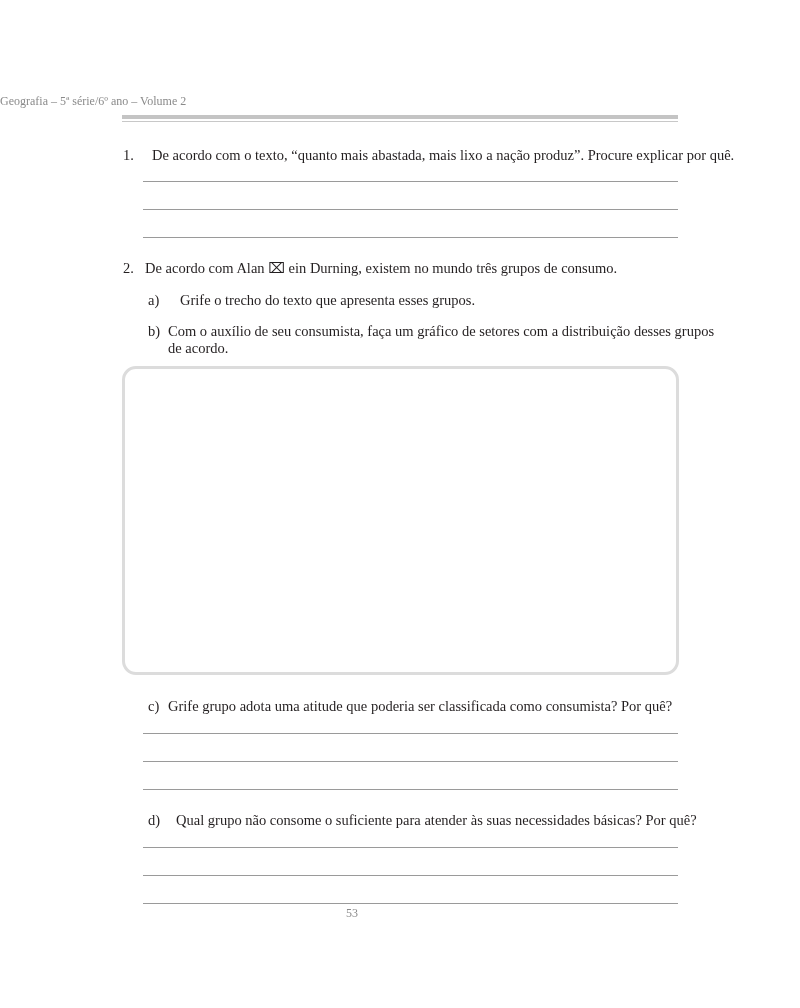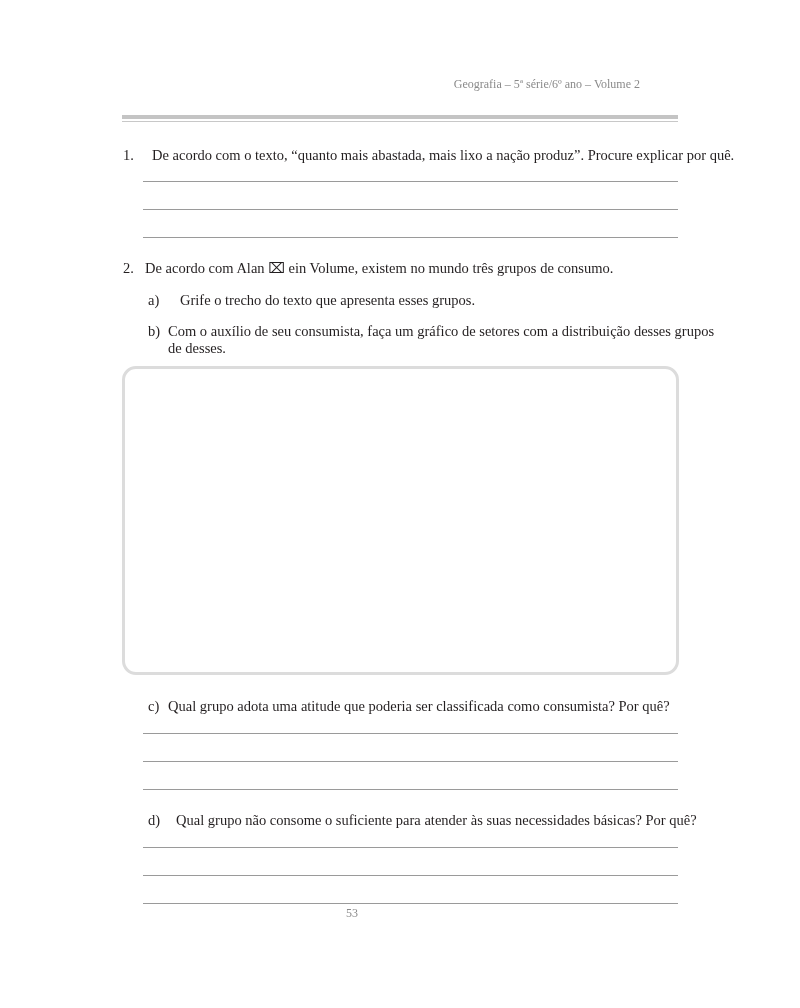--- a/index.html
+++ b/index.html
@@ -1,18 +1,18 @@
 <!DOCTYPE html>
 <html><head>
   <meta charset="utf-8">
   <style>
     html, body { margin: 0; padding: 0; background: #ffffff; }
     body { width: 800px; height: 1008px; position: relative; overflow: hidden;
            font-family: "Liberation Serif", "DejaVu Serif", serif; color: #231f20; }
-    .header { position: absolute; top: 77px; left: 0; width: 640px; text-align: right;
+    .header { position: absolute; top: 94px; left: 0; width: 640px; text-align: left;
               font-size: 12px; color: #8a8a8a; }
     .rule-thick { position: absolute; top: 115px; left: 122px; width: 556px; height: 4px; background: #c4c4c4; }
     .rule-thin { position: absolute; top: 121px; left: 122px; width: 556px; height: 1px; background: #c8c8c8; }
     .q { position: absolute; font-size: 14.5px; line-height: 19px; }
     .num { position: absolute; left: 123px; }
     .sub { position: absolute; left: 148px; }
     .txt { position: absolute; }
     .line { position: absolute; left: 143px; width: 535px; height: 1px; background: #9a9a9a; }
     .box { position: absolute; left: 122px; top: 366px; width: 551px; height: 303px;
            border: 3px solid #dcdcdc; border-radius: 14px; background: #fff; }
@@ -29,33 +29,33 @@
 <div>
   <span class="q num" style="top:146px">1.</span>
   <span class="q txt" style="top:146px; left:152px">De acordo com o texto, “quanto mais abastada, mais lixo a nação produz”. Procure explicar por quê.</span>
   <div class="line" style="top:181px"></div>
   <div class="line" style="top:209px"></div>
   <div class="line" style="top:237px"></div>
 </div>
 
 <div>
   <span class="q num" style="top:259px">2.</span>
-  <span class="q txt" style="top:259px; left:145px">De acordo com Alan ⌧  ein Volume, existem no mundo três grupos de consumo.</span>
+  <span class="q txt" style="top:259px; left:145px">De acordo com Alan ⌧  ein Durning, existem no mundo três grupos de consumo.</span>
 
   <span class="q sub" style="top:291px">a)</span>
   <span class="q txt" style="top:291px; left:180px">Grife o trecho do texto que apresenta esses grupos.</span>
 
   <span class="q sub" style="top:322px">b)</span>
   <span class="q txt" style="top:322px; left:168px">Com o auxílio de seu consumista, faça um gráfico de setores com a distribuição desses grupos</span>
-  <span class="q txt" style="top:339px; left:168px">de desses.</span>
+  <span class="q txt" style="top:339px; left:168px">de acordo.</span>
 
   <div class="box"></div>
 
   <span class="q sub" style="top:697px">c)</span>
-  <span class="q txt" style="top:697px; left:168px">Qual grupo adota uma atitude que poderia ser classificada como consumista? Por quê?</span>
+  <span class="q txt" style="top:697px; left:168px">Grife grupo adota uma atitude que poderia ser classificada como consumista? Por quê?</span>
   <div class="line" style="top:733px"></div>
   <div class="line" style="top:761px"></div>
   <div class="line" style="top:789px"></div>
 
   <span class="q sub" style="top:811px">d)</span>
   <span class="q txt" style="top:811px; left:176px">Qual grupo não consome o suficiente para atender às suas necessidades básicas? Por quê?</span>
   <div class="line" style="top:847px"></div>
   <div class="line" style="top:875px"></div>
   <div class="line" style="top:903px"></div>
 </div>

